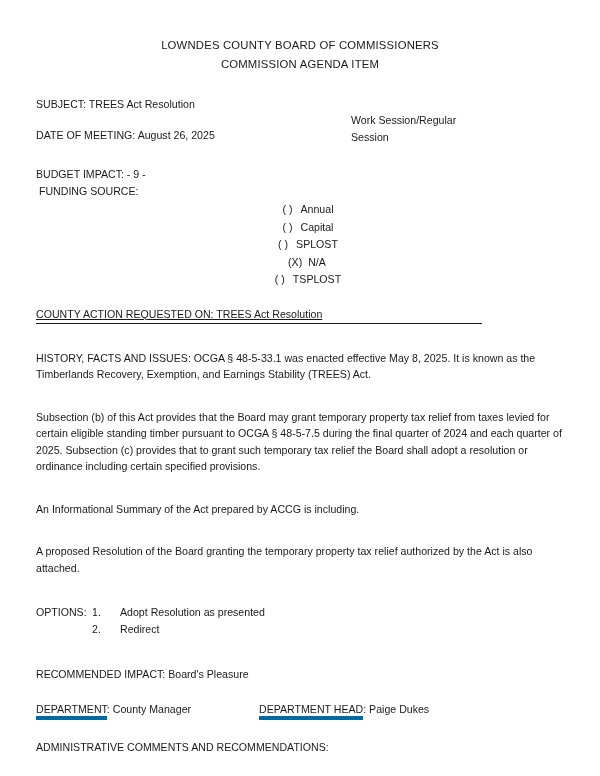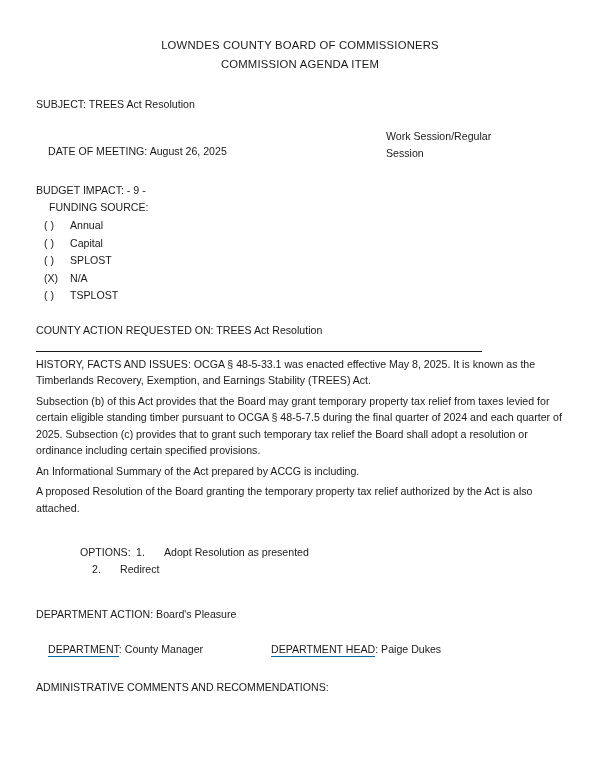--- a/index.html
+++ b/index.html
@@ -34,89 +34,89 @@
   }
   .body-area {
     position: relative;
     margin-top: 22px;
     padding-left: 36px;
     padding-right: 36px;
     font-size: 10.6px;
     line-height: 16px;
   }
   .row-subject {
-    margin-bottom: 16px;
   }
   .meeting-row {
     position: relative;
     min-height: 52px;
   }
   .meeting-date {
     position: absolute;
     top: 15px;
-    left: 12px;
+    left: 0;
     text-align: center;
   }
   .meeting-type {
     position: absolute;
-    left: 350px;
+    left: 315px;
     top: 0;
     width: 140px;
     line-height: 16.5px;
   }
   .budget-block {
     margin-top: 2px;
   }
   .budget-impact {
     margin-bottom: 1px;
   }
   .funding-source {
-    margin-left: 13px;
+    margin-left: 3px;
     margin-bottom: 2px;
   }
   .funding-list {
     margin: 0;
     padding: 0;
     list-style: none;
   }
   .funding-list li {
     display: block;
     line-height: 17.5px;
     padding-left: 8px;
+    text-align: center;
   }
   .fl-mark {
     display: inline-block;
     width: 26px;
   }
   .fl-label {
     display: inline-block;
   }
   .county-action {
     margin-top: 17px;
     display: inline-block;
     border-bottom: 1px solid #1a1a1a;
-    padding-bottom: 13px;
+    padding-bottom: 1px;
     padding-right: 160px;
+    text-decoration: underline;
   }
   .para {
-    margin-top: 4px;
+    margin-top: 26px;
     line-height: 16.5px;
     text-align: left;
   }
   .options-block {
     margin-top: 28px;
     position: relative;
   }
   .options-row {
     line-height: 17px;
   }
   .opt-label {
     display: inline-block;
     width: 56px;
-    margin-left: 44px;
   }
   .opt-num {
     display: inline-block;
     width: 28px;
   }
   .opt-indent {
     display: inline-block;
     width: 56px;
   }
   .recommended {
@@ -131,23 +131,22 @@
     position: absolute;
     left: 0;
     top: 0;
   }
   .dept-right {
     position: absolute;
     left: 223px;
     top: 0;
   }
   .ul {
-    border-bottom: 1px solid #0369a1;
+    border-bottom: 4px solid #0369a1;
     padding-bottom: 0.5px;
-    margin-left: 12px;
   }
   .admin-comments {
     margin-top: 21px;
   }
 </style>
 </head>
 <body>
 
 <div class="page">
 
@@ -196,21 +195,21 @@
 
     <div class="options-block">
       <div class="options-row">
         <span class="opt-label">OPTIONS:</span><span class="opt-num">1.</span><span>Adopt Resolution as presented</span>
       </div>
       <div class="options-row">
         <span class="opt-indent"></span><span class="opt-num">2.</span><span>Redirect</span>
       </div>
     </div>
 
-    <div class="recommended">DEPARTMENT ACTION: Board's Pleasure</div>
+    <div class="recommended">RECOMMENDED IMPACT: Board's Pleasure</div>
 
     <div class="dept-row">
       <div class="dept-left"><span class="ul">DEPARTMENT</span><span>: County Manager</span></div>
       <div class="dept-right"><span class="ul">DEPARTMENT HEAD</span><span>: Paige Dukes</span></div>
     </div>
 
     <div class="admin-comments">ADMINISTRATIVE COMMENTS AND RECOMMENDATIONS:</div>
 
   </div>
 </div>

